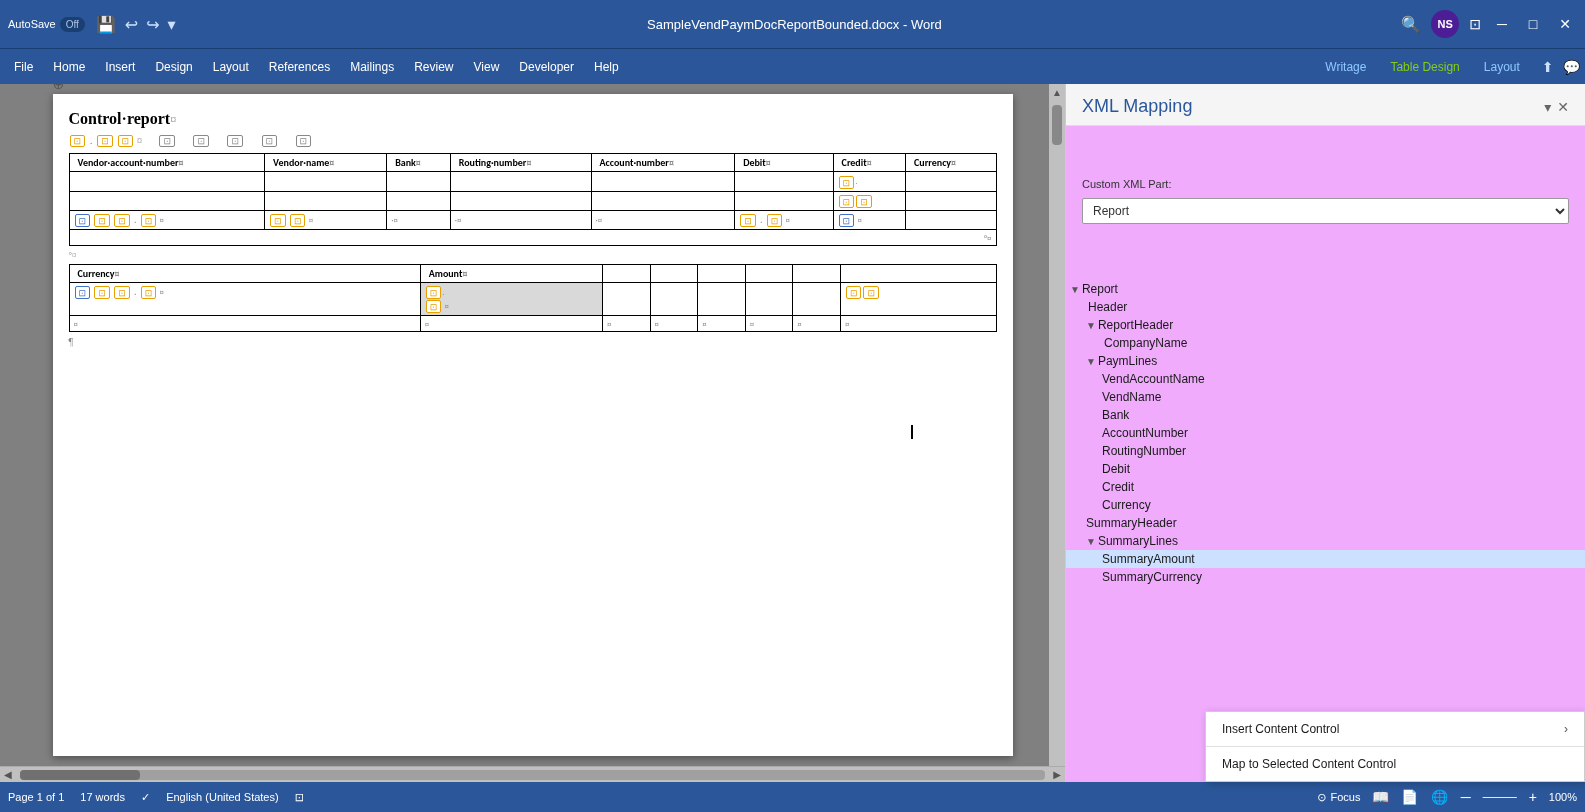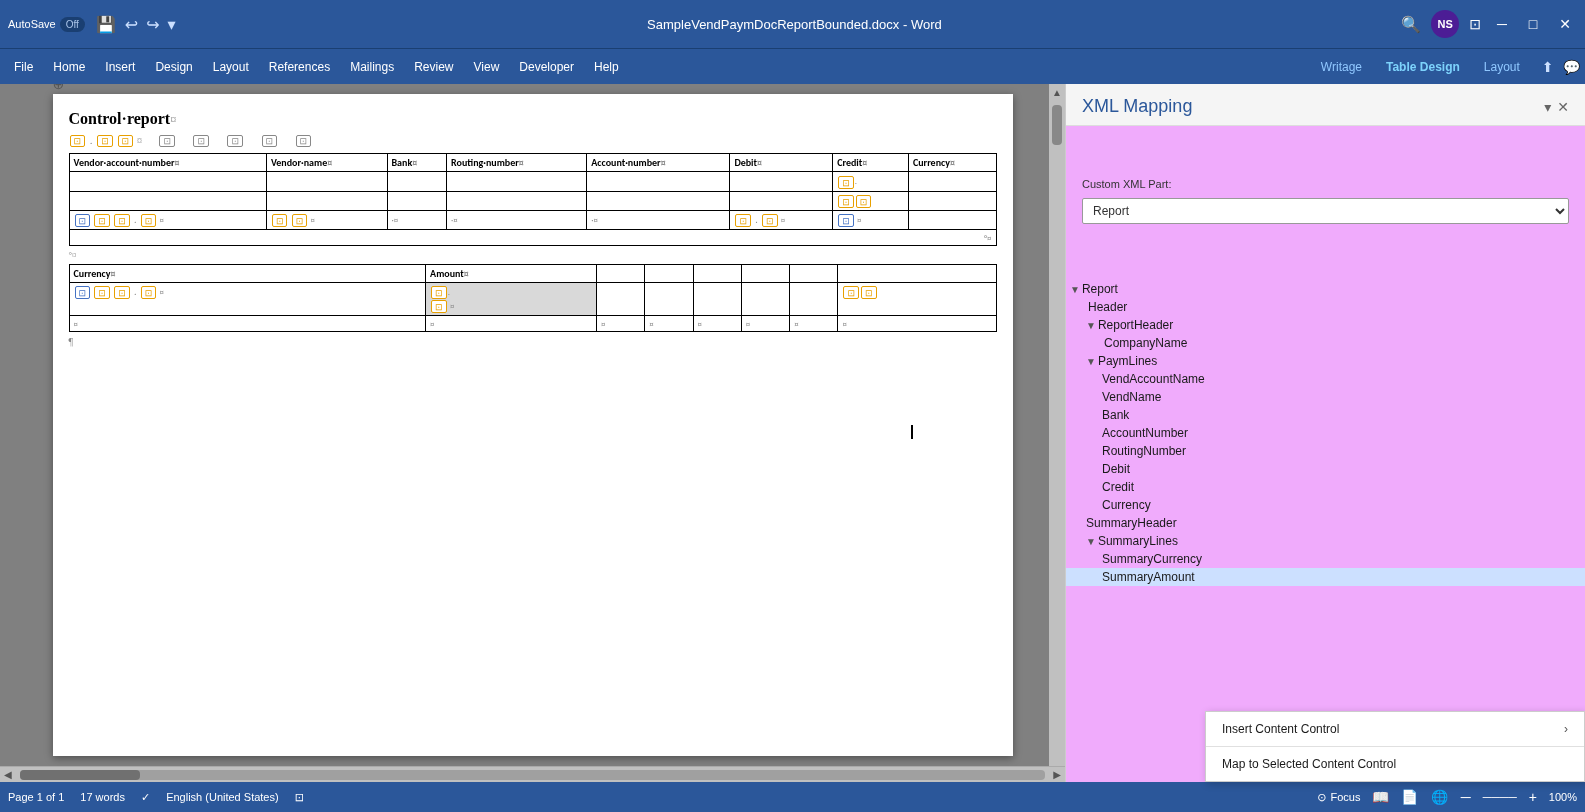--- a/index.html
+++ b/index.html
@@ -47,21 +47,21 @@
       padding: 0 4px;
       border-top: 1px solid #1a3f72;
     }
     #menu-bar .menu-item {
       color: white; padding: 4px 10px; font-size: 12px; cursor: pointer; border-radius: 3px;
     }
     #menu-bar .right-menu {
       margin-left: auto; display: flex; gap: 4px; align-items: center;
     }
     #menu-bar .right-menu .menu-item { color: #90c8ff; }
-    #menu-bar .right-menu .menu-item.highlighted { color: #7dd3fc; font-weight: 700; }
+    #menu-bar .right-menu .menu-item.highlighted { color: #84cc16; font-weight: 400; }
 
     
     #main {
       display: flex;
       height: calc(812px - 48px - 36px - 30px);
       position: relative;
     }
 
     
     #doc-area {
@@ -111,21 +111,21 @@
     .cc-tag-blue { border-color: #4472c4; color: #4472c4; }
     .cc-tag-gray { border-color: #888; color: #888; }
     .dot { color: #888; margin: 0 1px; }
 
     .word-table {
       width: 100%; border-collapse: collapse; margin-bottom: 4px; font-family: 'Calibri', sans-serif; font-size: 10px;
     }
     .word-table td, .word-table th {
       border: 1px solid #000; padding: 2px 4px; vertical-align: top;
     }
-    .word-table .hdr-row td { font-weight: bold; }
+    .word-table .hdr-row td { font-weight: bold; padding-left: 8px; }
     .shaded { background: #d9d9d9; }
     
     .para-mark { color: #888; font-size: 10px; }
     .cursor { display: inline-block; width: 2px; height: 14px; background: black; vertical-align: middle; }
 
     
     #hscroll {
       height: 16px; background: #c0c0c0; display: flex; align-items: center;
       border-top: 1px solid #aaa;
     }
@@ -517,27 +517,27 @@
       </div>
       <div class="tree-item">
         <span class="indent" style="padding-left:20px;"></span>
         <span class="item-label">SummaryHeader</span>
       </div>
       <div class="tree-item">
         <span class="indent" style="padding-left:20px;"></span>
         <span class="expand-icon">▼</span>
         <span class="item-label">SummaryLines</span>
       </div>
+      <div class="tree-item selected">
+        <span class="indent" style="padding-left:36px;"></span>
+        <span class="item-label">SummaryAmount</span>
+      </div>
       <div class="tree-item">
         <span class="indent" style="padding-left:36px;"></span>
         <span class="item-label">SummaryCurrency</span>
-      </div>
-      <div class="tree-item selected">
-        <span class="indent" style="padding-left:36px;"></span>
-        <span class="item-label">SummaryAmount</span>
       </div>
     </div>
 
     <div id="context-menu">
       <div class="ctx-item">
         <span>Insert Content Control</span>
         <span class="arrow">›</span>
       </div>
       <div class="ctx-divider"></div>
       <div class="ctx-item active-map">

